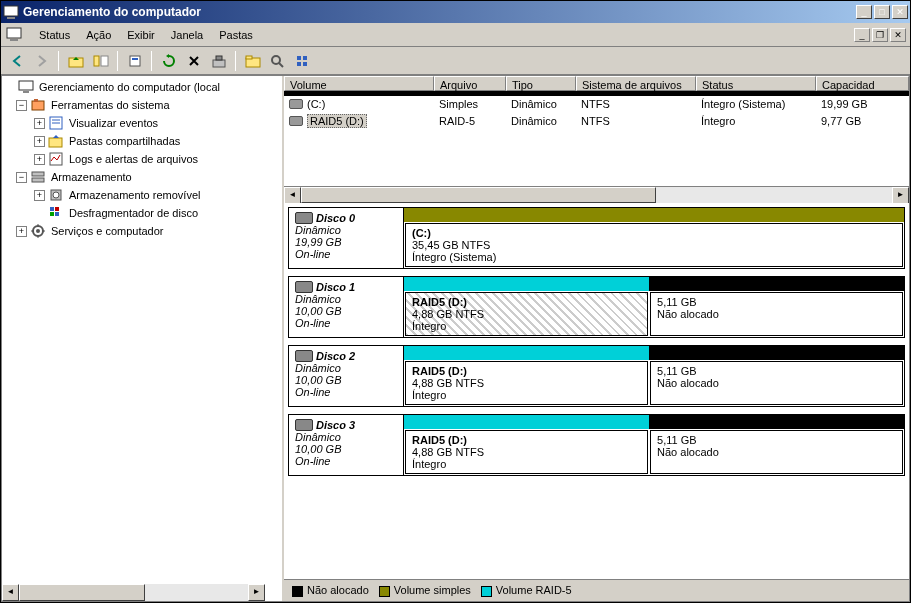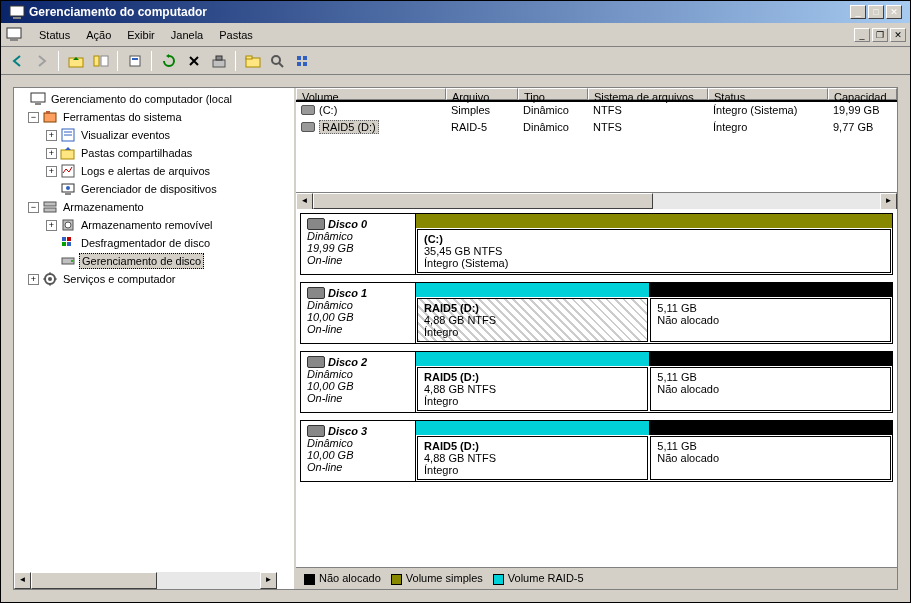--- a/index.html
+++ b/index.html
@@ -1,40 +1,40 @@
 <!DOCTYPE html>
 <html><head>
 <meta charset="utf-8">
 <style>
 * { margin: 0; padding: 0; box-sizing: border-box; }
 body { font-family: Tahoma, sans-serif; font-size: 11px; background: #d4d0c8; width: 911px; height: 603px; overflow: hidden; }
 .window { width: 911px; height: 603px; background: #d4d0c8; border: 1px solid #000; display: flex; flex-direction: column; }
-.titlebar { background: linear-gradient(to right, #0a246a, #a6caf0); color: #fff; height: 22px; display: flex; align-items: center; padding: 0 8px; }
+.titlebar { background: linear-gradient(to right, #0a246a, #a6caf0); color: #fff; height: 22px; display: flex; align-items: center; padding: 0 2px; }
 .titlebar .icon { width: 16px; height: 16px; margin-right: 4px; }
 .titlebar .title { flex: 1; font-weight: bold; font-size: 12px; }
 .titlebar .wbtn { width: 16px; height: 14px; background: #d4d0c8; border: 1px solid #fff; border-right-color: #404040; border-bottom-color: #404040; margin-left: 2px; font-size: 9px; text-align: center; line-height: 12px; font-family: Arial; }
 .menubar { height: 24px; background: #d4d0c8; display: flex; align-items: center; padding: 0 4px; border-bottom: 1px solid #808080; }
 .menubar .micon { width: 20px; height: 20px; margin-right: 6px; }
 .menubar .mitem { padding: 2px 8px; cursor: default; }
 .menubar .spacer { flex: 1; }
 .menubar .cbtn { width: 16px; height: 14px; background: #d4d0c8; border: 1px solid #fff; border-right-color: #808080; border-bottom-color: #808080; margin-left: 2px; font-size: 9px; text-align: center; line-height: 12px; }
 .toolbar { height: 28px; background: #d4d0c8; display: flex; align-items: center; padding: 0 4px; gap: 2px; border-bottom: 1px solid #808080; }
 .toolbar .tbtn { width: 23px; height: 22px; display: flex; align-items: center; justify-content: center; border: 1px solid transparent; }
 .toolbar .sep { width: 1px; height: 20px; background: #808080; border-right: 1px solid #fff; margin: 0 3px; }
-.content { flex: 1; display: flex; background: #0f766e; border: 1px solid #808080; margin: 12px; overflow: hidden; }
+.content { flex: 1; display: flex; background: #0f766e; border: 1px solid #808080; margin: 0; overflow: hidden; }
 .tree { width: 282px; background: #fff; overflow: auto; border-right: 2px solid #d4d0c8; position: relative; }
 .tree-body { padding: 2px; }
 .tnode { display: flex; align-items: center; padding: 1px 0; white-space: nowrap; }
 .texp { width: 11px; height: 11px; border: 1px solid #808080; font-size: 9px; line-height: 8px; text-align: center; margin-right: 3px; cursor: default; background:#fff;}
 .texp.none { border: none; background: transparent; }
 .ticon { width: 16px; height: 16px; margin-right: 3px; flex-shrink: 0; }
 .tlabel { padding: 1px 2px; }
 .tlabel.sel { background: #d4d0c8; border: 1px dotted #000; }
 .right { flex: 1; display: flex; flex-direction: column; background: #fff; }
-.listhdr { display: flex; background: #d4d0c8; border-bottom: 2px solid #000000; height:14px; }
+.listhdr { display: flex; background: #d4d0c8; border-bottom: 5px solid #000000; height:20px; }
 .listhdr .col { border: 1px solid #fff; border-right-color: #808080; border-bottom-color: #808080; padding: 2px 5px; font-size: 11px; }
 .listrow { display: flex; padding: 1px 0; }
 .listrow .cell { padding: 1px 5px; font-size: 11px; display: flex; align-items: center; }
 .listrow .vicon { width: 14px; height: 10px; background: #999; border: 1px solid #555; border-radius: 2px; margin-right: 4px; }
 .volname.sel { background: #d4d0c8; border: 1px dotted #666; padding: 0 2px; }
 .listarea { height: 90px; }
 .hscroll { height: 17px; background: #d4d0c8; border-top: 1px solid #808080; display: flex; }
 .hscroll .sbtn { width: 17px; height: 17px; background: #d4d0c8; border: 1px solid #fff; border-right-color:#404040; border-bottom-color:#404040; font-size:8px; text-align:center; line-height:13px;}
 .hscroll .strack { flex:1; background: #e8e8e8; display:flex; }
 .hscroll .sthumb { width: 60%; height:100%; background:#d4d0c8; border: 1px solid #fff; border-right-color:#404040; border-bottom-color:#404040;}
@@ -208,31 +208,20 @@
         <div class="tnode" style="padding-left:30px">
             <span class="texp">+</span>
             <span class="ticon">
               <svg width="16" height="16">
                 <rect x="2" y="2" width="12" height="12" fill="#fff" stroke="#555"></rect>
                 <polyline points="3,10 6,6 9,9 12,4" fill="none" stroke="#c00000"></polyline>
               </svg>
             </span>
             <span class="tlabel">Logs e alertas de arquivos</span>
           </div>
-        <div class="tnode" style="padding-left:30px">
-            <span class="texp none"></span>
-            <span class="ticon">
-              <svg width="16" height="16">
-                <rect x="2" y="3" width="12" height="8" fill="#fff" stroke="#333"></rect>
-                <rect x="5" y="12" width="6" height="2" fill="#888"></rect>
-                <circle cx="8" cy="7" r="2" fill="#3060c0"></circle>
-              </svg>
-            </span>
-            <span class="tlabel">Gerenciador de dispositivos</span>
-          </div>
         <div class="tnode" style="padding-left:12px">
             <span class="texp">−</span>
             <span class="ticon">
               <svg width="16" height="16">
                 <rect x="2" y="3" width="12" height="4" fill="#c0c0c0" stroke="#555"></rect>
                 <rect x="2" y="9" width="12" height="4" fill="#c0c0c0" stroke="#555"></rect>
               </svg>
             </span>
             <span class="tlabel">Armazenamento</span>
           </div>
@@ -250,30 +239,20 @@
             <span class="texp none"></span>
             <span class="ticon">
               <svg width="16" height="16">
                 <rect x="2" y="2" width="4" height="4" fill="#3060c0"></rect>
                 <rect x="7" y="2" width="4" height="4" fill="#c00000"></rect>
                 <rect x="2" y="7" width="4" height="4" fill="#00a000"></rect>
                 <rect x="7" y="7" width="4" height="4" fill="#3060c0"></rect>
               </svg>
             </span>
             <span class="tlabel">Desfragmentador de disco</span>
-          </div>
-        <div class="tnode" style="padding-left:30px">
-            <span class="texp none"></span>
-            <span class="ticon">
-              <svg width="16" height="16">
-                <rect x="2" y="5" width="12" height="6" fill="#c0c0c0" stroke="#555"></rect>
-                <circle cx="12" cy="8" r="1" fill="#00a000"></circle>
-              </svg>
-            </span>
-            <span class="tlabel sel">Gerenciamento de disco</span>
           </div>
         <div class="tnode" style="padding-left:12px">
             <span class="texp">+</span>
             <span class="ticon">
               <svg width="16" height="16">
                 <circle cx="8" cy="8" r="5" fill="none" stroke="#555" stroke-width="2"></circle>
                 <circle cx="8" cy="8" r="2" fill="#555"></circle>
                 <path d="M8 1 L8 4 M8 12 L8 15 M1 8 L4 8 M12 8 L15 8" stroke="#555"></path>
               </svg>
             </span>

